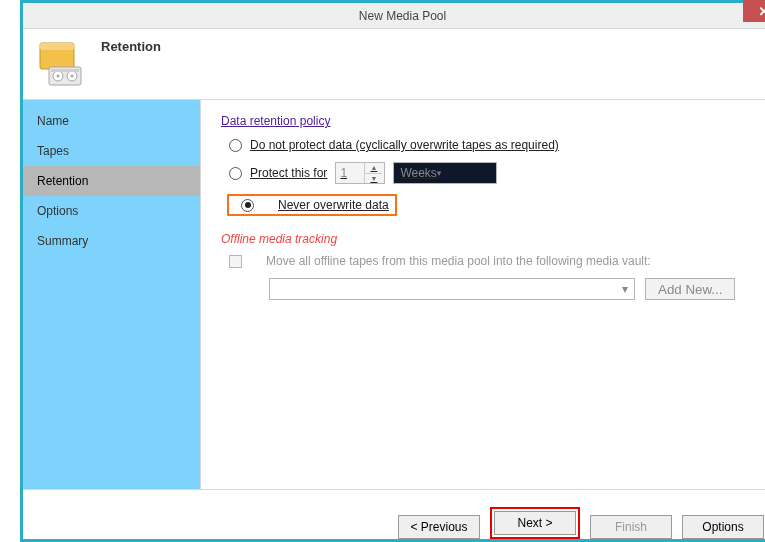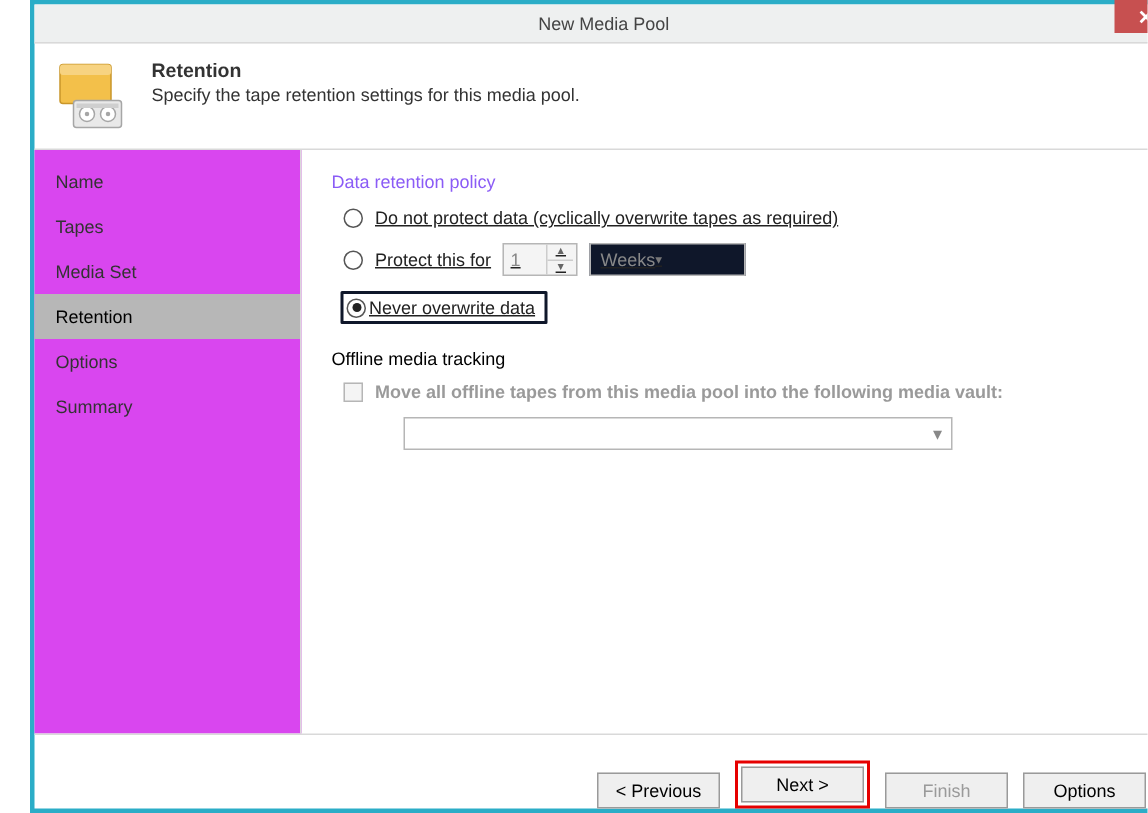--- a/index.html
+++ b/index.html
@@ -38,55 +38,55 @@
   .header-text p { margin:0; color:#333; }
   .body {
     flex:1;
     display:flex;
     min-height:0;
   }
   .sidebar {
     width:178px;
     border-right:1px solid #d9d9d9;
     padding-top:6px;
-    background:#d946ef;
+    background:#7dd3fc;
   }
   .nav-item {
     padding:8px 14px;
     color:#333;
     cursor:pointer;
   }
   .nav-item.selected {
     background:#b7b7b7;
     color:#000;
   }
   .content {
     flex:1;
     padding:14px 20px;
     position:relative;
   }
-  .section-title { color:#8b5cf6; margin-bottom:10px; }
+  .section-title { color:#4c1d95; margin-bottom:10px;text-decoration:underline; }
   .radio-row {
     display:flex; align-items:center; gap:8px;
     margin:4px 0 10px 8px;
     text-decoration:underline;
   }
   .radio {
     width:13px; height:13px; border:1px solid #555; border-radius:50%;
     display:inline-flex; align-items:center; justify-content:center;
     background:#fff;
     cursor:pointer;
   }
   .radio.checked::after {
     content:""; width:6px; height:6px; background:#222; border-radius:50%;
   }
   .highlight-never {
-    border:2px solid #0f172a;
-    padding:2px 6px 2px 2px;
-    display:inline-flex; align-items:center; gap:2px;
+    border:2px solid #f97316;
+    padding:2px 6px 2px 12px;
+    display:inline-flex; align-items:center; gap:24px;
     border-radius:1px;
   }
   .spinner {
     display:inline-flex; height:22px; border:1px solid #b6b6b6; background:#f4f4f4;
     align-items:stretch; width:50px;
   }
   .spinner input {
     width:28px; border:none; background:transparent; padding:0 4px; font-size:12px;
     color:#888;
   }
@@ -99,26 +99,25 @@
     font-size:7px; color:#666; cursor:pointer;
   }
   .spinner .arrows div:first-child { border-bottom:1px solid #ccc; }
   .select {
     display:inline-flex; align-items:center; justify-content:flex-start;
     height:22px; border:1px solid #b6b6b6; background:#0f172a;
     padding:0 6px; width:104px; color:#888;
   }
   .select .chev { font-size:9px; color:#777; }
   .fieldset-title {
-    color:#000000; margin-top:16px; margin-bottom:8px;
+    color:#ef4444; margin-top:16px; margin-bottom:8px;font-style:italic;
   }
   .checkbox-row {
-    display:flex; align-items:flex-end; gap:8px; margin-left:8px;
+    display:flex; align-items:flex-end; gap:24px; margin-left:8px;
     color:#9a9a9a;
-    font-weight:bold;
   }
   .checkbox {
     width:13px; height:13px; border:1px solid #b6b6b6; background:#f4f4f4;
   }
   .vault-row {
     display:flex; gap:10px; margin:10px 0 0 48px; align-items:center;
   }
   .vault-select {
     flex:0 0 366px;
     display:flex; align-items:center; justify-content:space-between;
@@ -169,29 +168,27 @@
         <rect x="12" y="28" width="32" height="18" rx="2" fill="#e9e9e9" stroke="#a6a6a6"></rect>
         <circle cx="21" cy="37" r="5" fill="#fff" stroke="#a6a6a6"></circle>
         <circle cx="35" cy="37" r="5" fill="#fff" stroke="#a6a6a6"></circle>
         <circle cx="21" cy="37" r="1.5" fill="#a6a6a6"></circle>
         <circle cx="35" cy="37" r="1.5" fill="#a6a6a6"></circle>
         <rect x="14" y="30" width="28" height="3" fill="#cfcfcf"></rect>
       </svg>
     </div>
     <div class="header-text">
       <h2>Retention</h2>
-      <p>Specify the tape retention settings for this media pool.</p>
     </div>
   </div>
 
   <div class="body">
     <div class="sidebar">
       <div class="nav-item">Name</div>
       <div class="nav-item">Tapes</div>
-      <div class="nav-item">Media Set</div>
       <div class="nav-item selected">Retention</div>
       <div class="nav-item">Options</div>
       <div class="nav-item">Summary</div>
     </div>
 
     <div class="content">
       <div class="section-title">Data retention policy</div>
 
       <div class="radio-row">
         <span class="radio"></span>
@@ -226,20 +223,21 @@
       <div class="checkbox-row">
         <span class="checkbox"></span>
         <span>Move all offline tapes from this media pool into the following media vault:</span>
       </div>
 
       <div class="vault-row">
         <div class="vault-select">
           <span></span>
           <span class="chev">▾</span>
         </div>
+        <button class="btn-addnew" disabled="">Add New...</button>
       </div>
     </div>
   </div>
 
   <div class="footer">
     <button class="btn">&lt; Previous</button>
     <span class="btn-next-wrap">
       <button class="btn">Next &gt;</button>
     </span>
     <button class="btn disabled" disabled="">Finish</button>

